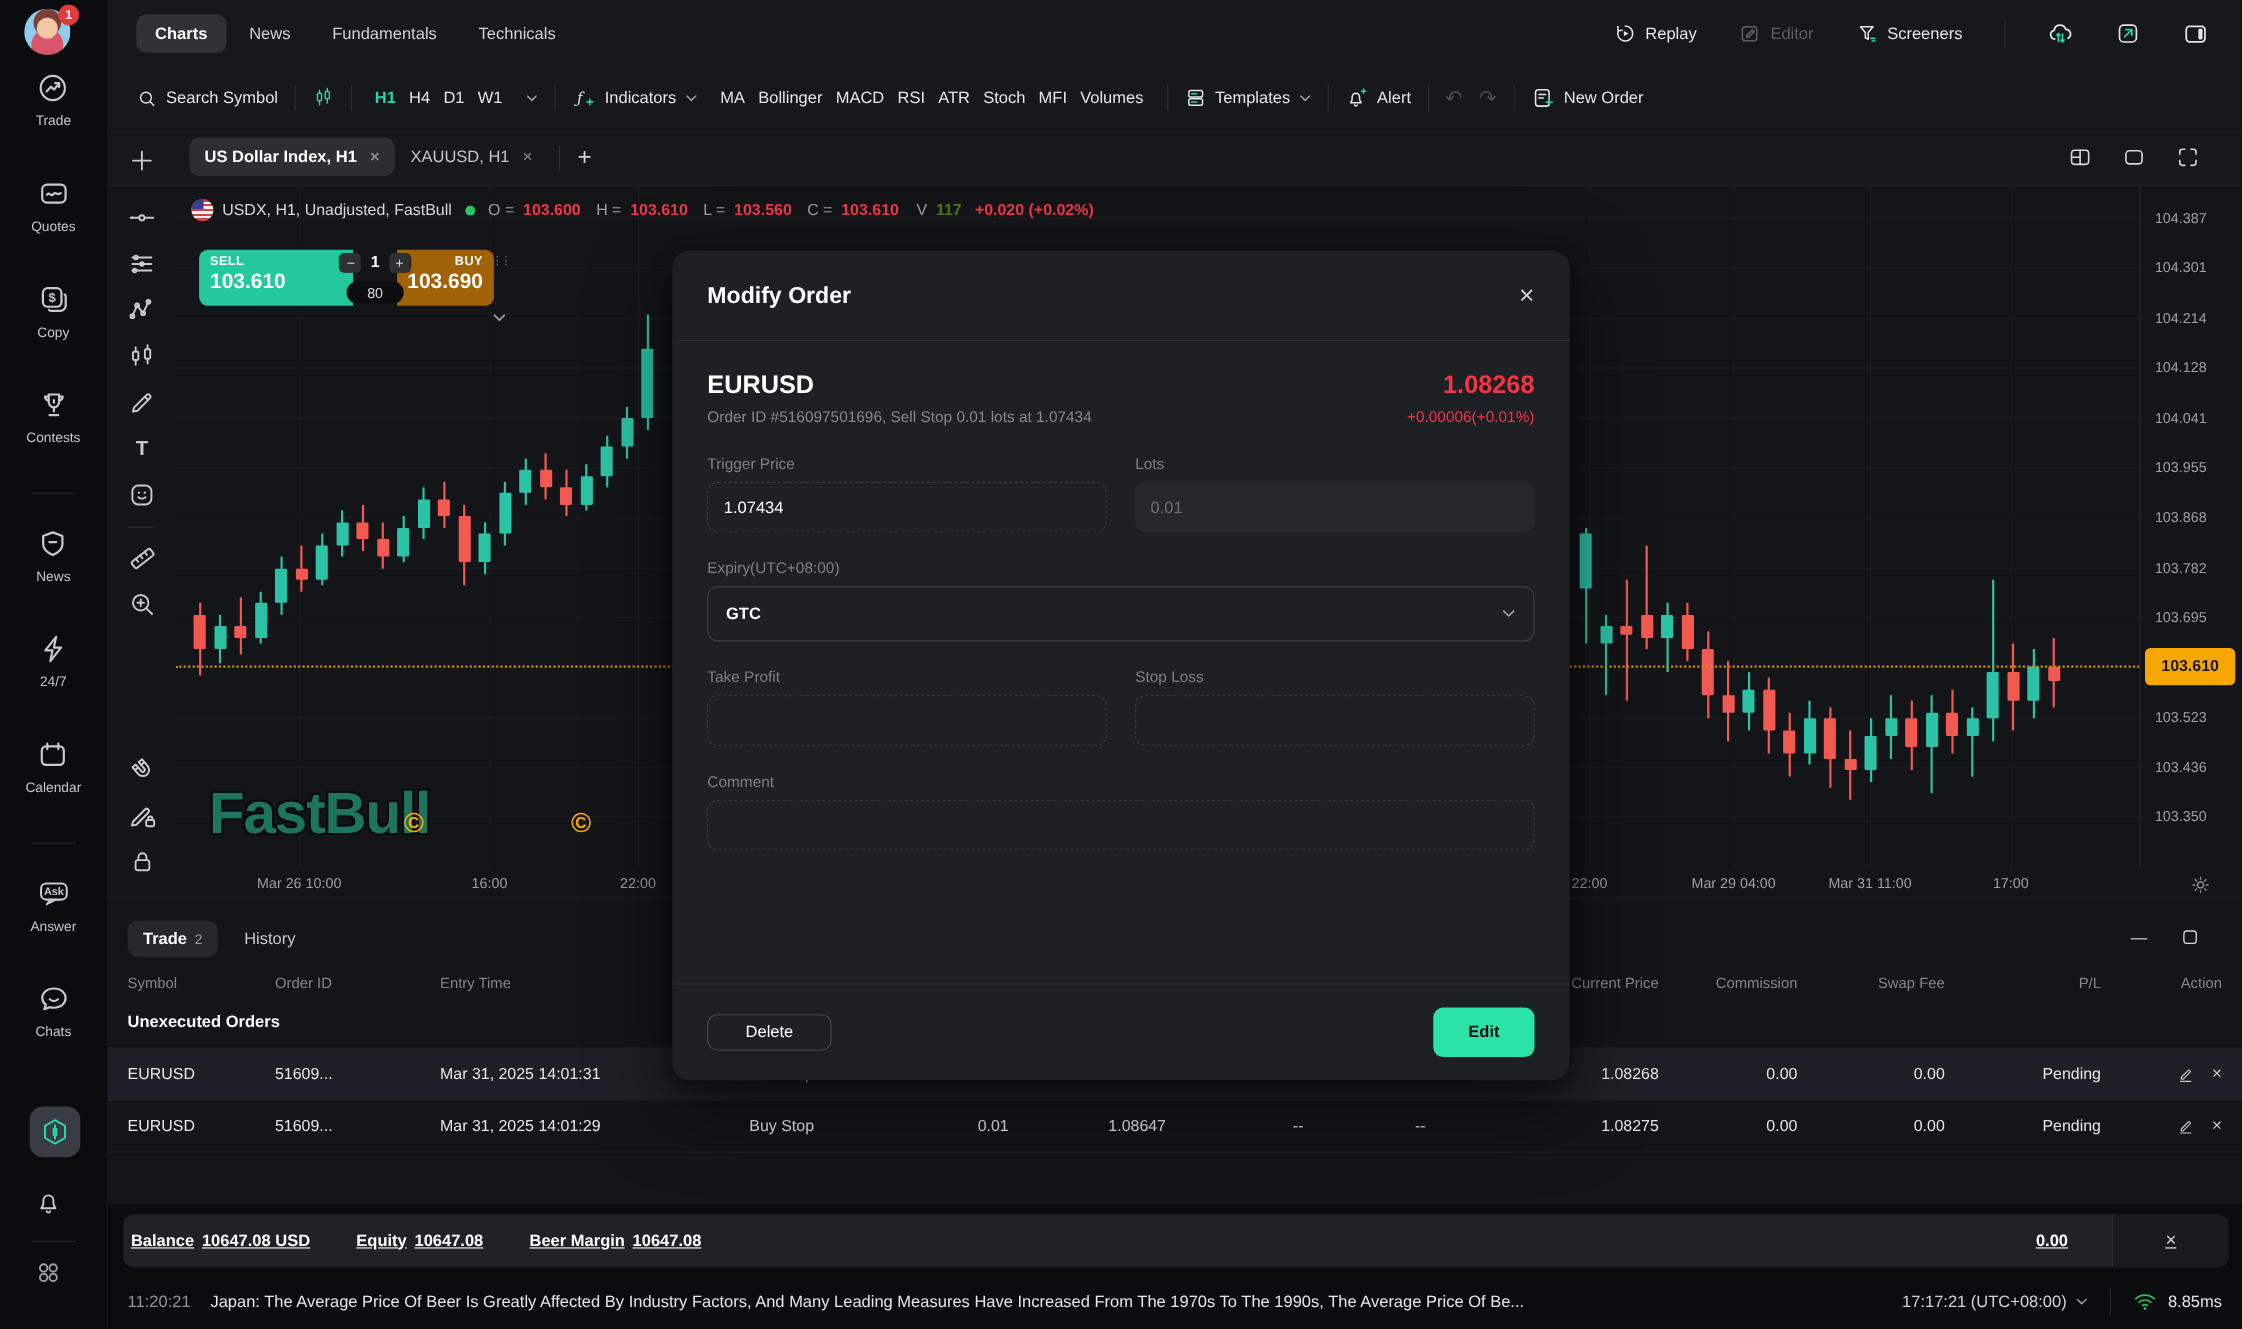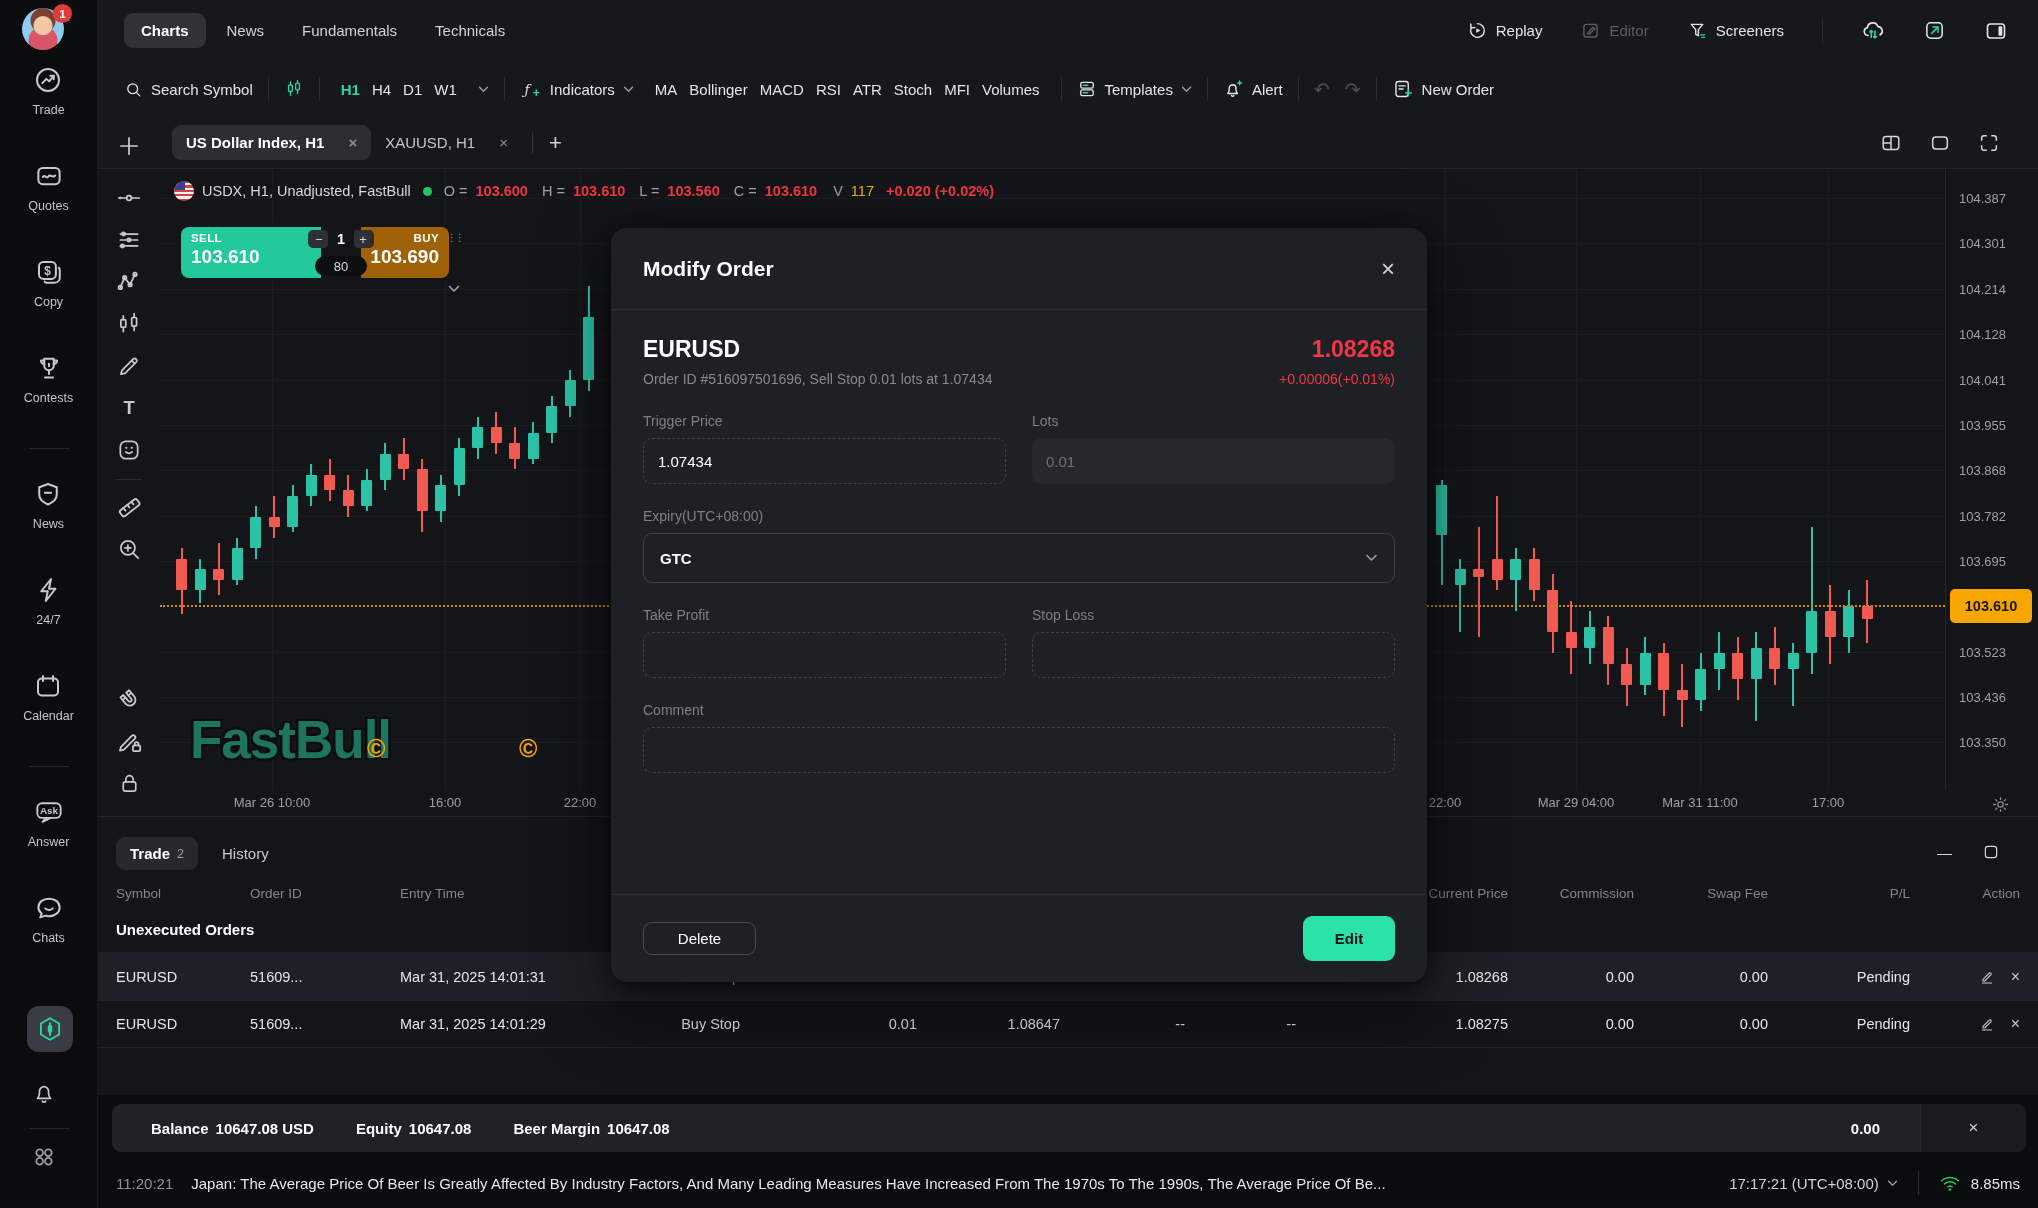--- a/index.html
+++ b/index.html
@@ -42,21 +42,21 @@
   .vdiv { width:1px; height:24px; background:#2b2d32; }
   #toolbar { height:56px; display:flex; align-items:center; padding-left:26px; gap:15px; font-size:15px; color:#e3e5e8; }
   .tf { margin:0 6px; cursor:pointer; }
   .tf.active { color:#2bd3a9; font-weight:bold; }
   .chip { margin:0 6px; cursor:pointer; }
   .tool-group { display:flex; align-items:center; gap:8px; cursor:pointer; }
 
   
   #chart-section { position:absolute; left:98px; top:117px; right:0; height:699px; background:#141519; }
   #chart-tabbar { position:absolute; left:0; top:0; right:0; height:52px; background:#17181c; border-bottom:1px solid #222429; display:flex; align-items:center; padding-left:74px; z-index:2; }
-  .chart-tab { display:flex; align-items:center; gap:24px; padding:9px 14px; border-radius:9px; font-size:15px; color:#c2c6cb; cursor:pointer; }
+  .chart-tab { display:flex; align-items:center; gap:12px; padding:9px 14px; border-radius:9px; font-size:15px; color:#c2c6cb; cursor:pointer; }
   .chart-tab.active { background:#2c2e33; color:#fff; font-weight:bold; }
   .tab-x { color:#8a8e95; font-size:15px; cursor:pointer; }
   .tab-sep { width:1px; height:22px; background:#2e3136; margin:0 10px; }
   #tab-plus { font-size:22px; color:#cfd3d8; margin-left:6px; cursor:pointer; }
   #tabbar-icons { margin-left:auto; margin-right:38px; display:flex; gap:27px; color:#d4d7db; }
   #tabbar-icons span { cursor:pointer; }
 
   #draw-toolbar { position:absolute; left:0; top:0; width:62px; bottom:0; z-index:3; display:flex; flex-direction:column; align-items:center; }
   .dt { height:30px; margin-top:12px; display:flex; align-items:center; justify-content:center; color:#c6cad0; cursor:pointer; }
   .dt-div { width:26px; height:1px; background:#2a2c31; margin-top:14px; }
@@ -69,21 +69,21 @@
   #price-line { position:absolute; left:0; right:0; border-top:2px dotted #cf8a0a; z-index:3; }
 
   #legend { position:absolute; left:14px; top:12px; z-index:4; display:flex; align-items:center; gap:8px; font-size:14.5px; }
   #flag { width:20px; height:20px; border-radius:50%; position:relative; overflow:hidden;
     background:repeating-linear-gradient(180deg,#cf4545 0 2.2px,#f3f1ee 2.2px 4.4px); }
   #flag::after { content:""; position:absolute; left:0; top:0; width:11px; height:9px; background:#3a3f8f; }
   #legend .sym { color:#d6d9dd; }
   .status-dot { width:9px; height:9px; border-radius:50%; background:#22c55e; margin:0 4px; }
   #legend .k { color:#9aa0a6; }
   #legend .v { color:#f23645; font-weight:bold; }
-  #legend .vol { color:#eab308; font-weight:normal; }
+  #legend .vol { color:#4d7c0f; font-weight:bold; }
   #legend .chg { color:#f23645; font-weight:bold; margin-left:4px; }
 
   
   #order-widget { position:absolute; left:17px; top:54px; width:285px; height:59px; z-index:4; background:rgba(20,21,25,.9); border-radius:10px; padding:4px; display:flex; }
   #ow-sell { width:140px; background:#23c99d; border-radius:8px 0 0 8px; padding:5px 0 0 10px; cursor:pointer; }
   #ow-mid { width:40px; background:#141519; }
   #ow-buy { width:88px; background:#a16207; border-radius:0 8px 8px 0; padding:5px 10px 0 0; text-align:right; cursor:pointer; }
   .ow-side-label { font-size:11.5px; font-weight:bold; color:#fff; letter-spacing:.4px; }
   .ow-price { font-size:19px; font-weight:bold; color:#fff; margin-top:2px; }
   #ow-qtyrow { position:absolute; left:164px; top:7px; transform:translateX(-50%); display:flex; align-items:center; gap:9px; background:rgba(20,21,25,.75); border-radius:5px; padding:0 2px; }
@@ -118,21 +118,21 @@
   #section-title { padding:20px 0 0 18px; font-size:15px; font-weight:bold; color:#fff; }
   #table-rows { margin-top:14px; }
   .trow { height:48px; border-top:1px solid #1e2125; font-size:14.5px; color:#e4e6e9; cursor:pointer; }
   .trow:last-child { border-bottom:1px solid #1e2125; }
   .trow.hl { background:#1d2026; }
   .cnum { text-align:right; }
   .c-action { display:flex; justify-content:flex-end; gap:16px; color:#c6c9ce; align-items:center; }
   .c-action span { cursor:pointer; }
 
   
-  #balance-bar { position:absolute; left:112px; top:1104px; right:12px; height:48px; background:#1f2226; border-radius:9px; display:flex; align-items:center; padding-left:39px; font-size:15px; font-weight:bold; color:#fff; }
+  #balance-bar { position:absolute; left:112px; top:1104px; right:12px; height:48px; background:#1f2226; border-radius:9px; display:flex; align-items:center; padding-left:7px; font-size:15px; font-weight:bold; color:#fff;text-decoration:underline; }
   .bb-group { display:flex; gap:7px; margin-right:42px; }
   #bb-right { margin-left:auto; display:flex; align-items:center; height:100%; }
   #bb-value { margin-right:40px; }
   #bb-close-box { width:106px; height:100%; background:#191b1f; border-left:1px solid #2a2d31; border-radius:0 9px 9px 0; display:flex; align-items:center; justify-content:center; color:#cfd3d8; font-size:17px; font-weight:normal; }
   #bb-close-box span { cursor:pointer; }
 
   
   #ticker { position:absolute; left:98px; top:1158px; right:0; height:50px; display:flex; align-items:center; padding:0 18px; font-size:15px; }
   #ticker-time { color:#8e939a; }
   #ticker-headline { color:#e4e6e9; margin-left:18px; white-space:nowrap; overflow:hidden; text-overflow:ellipsis; max-width:1400px; }

